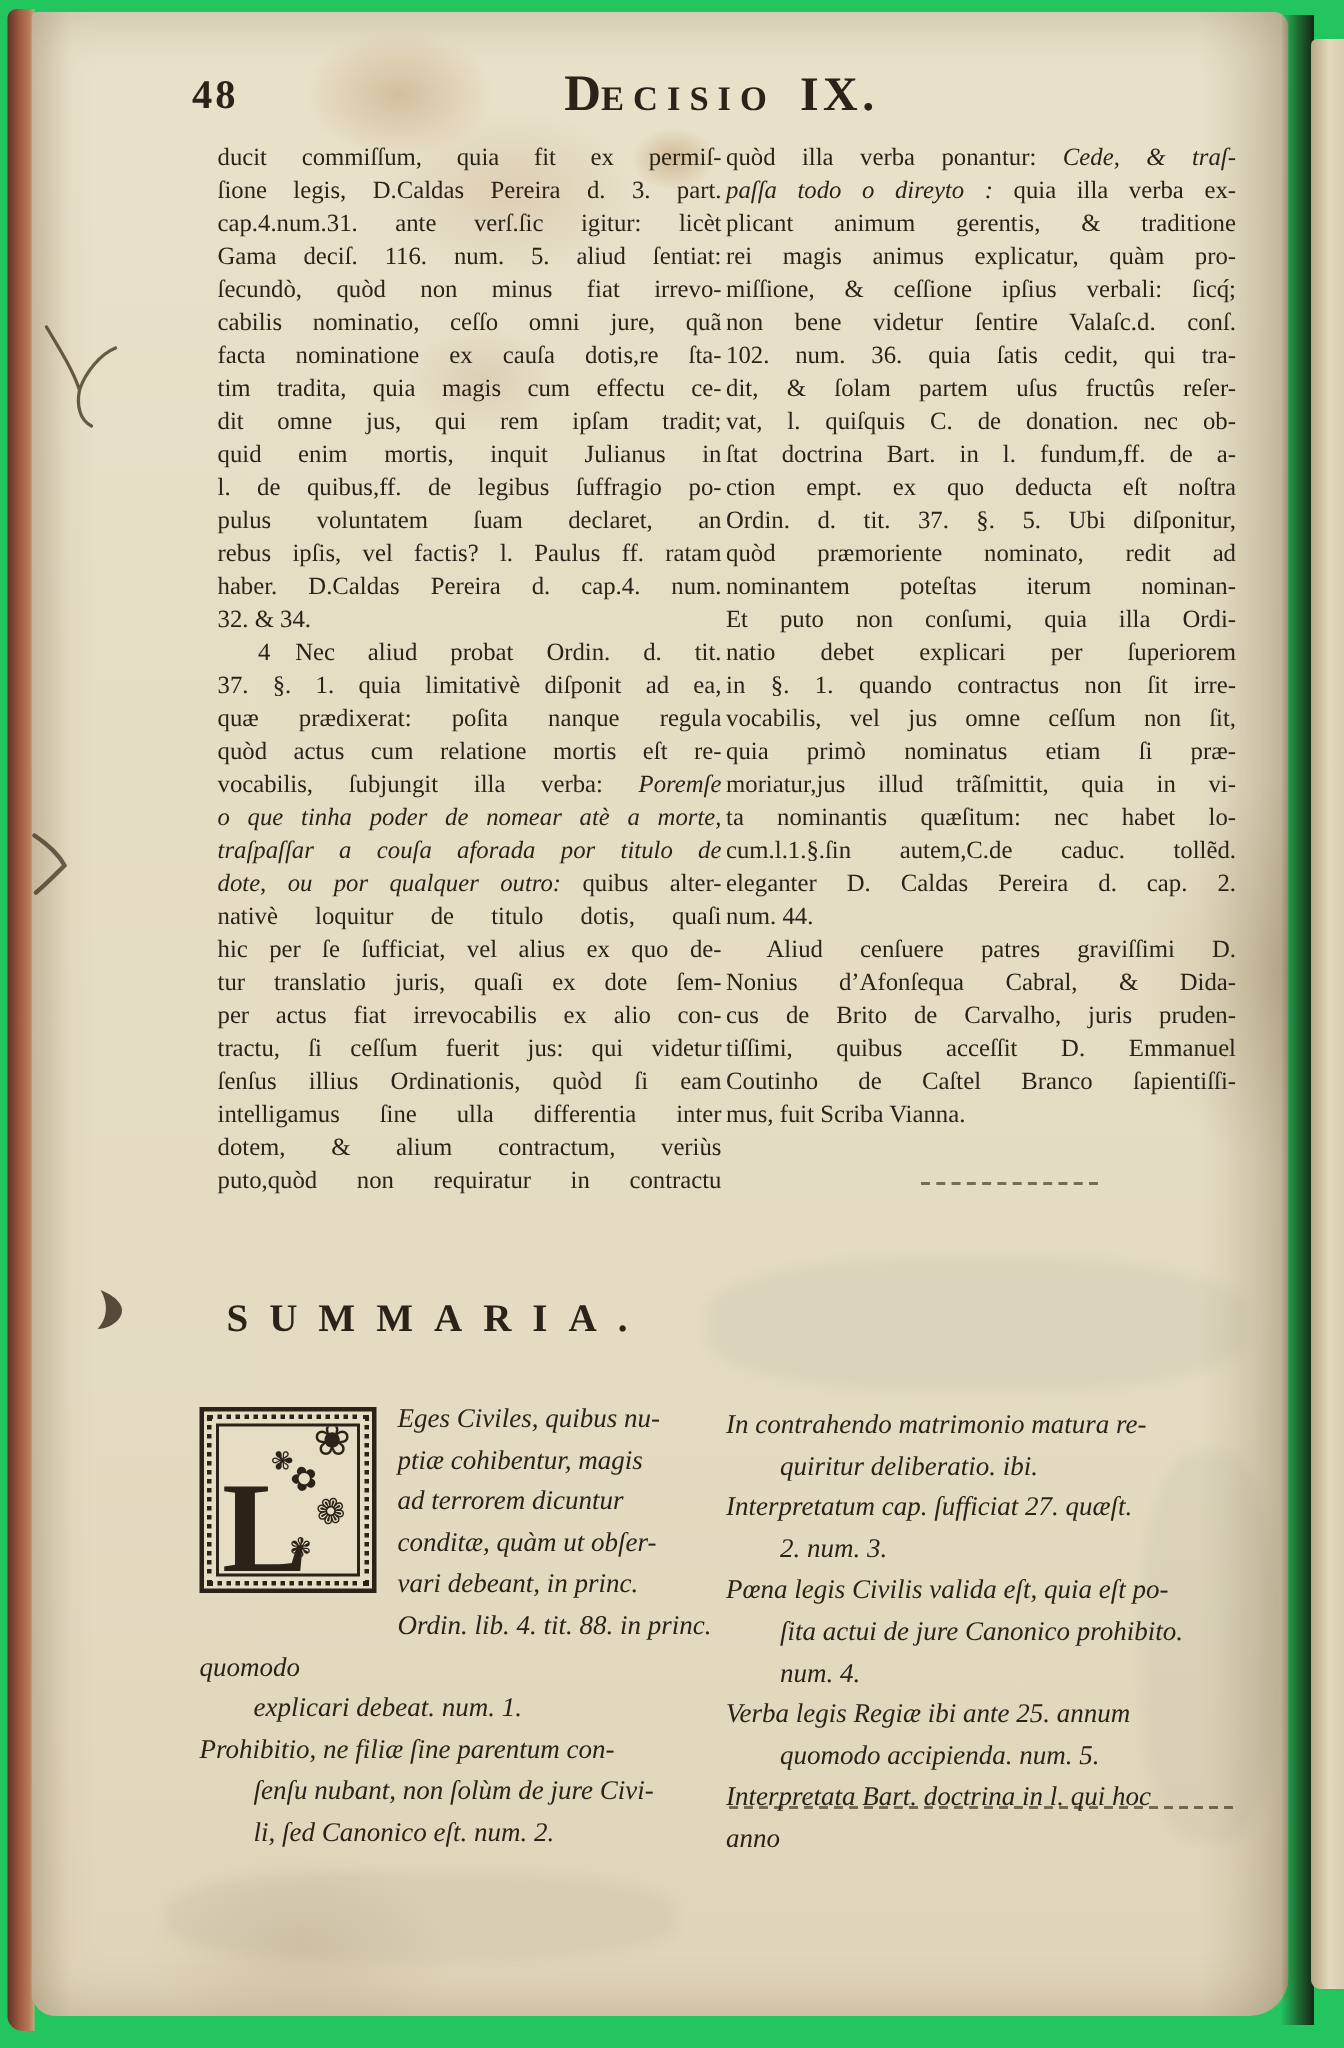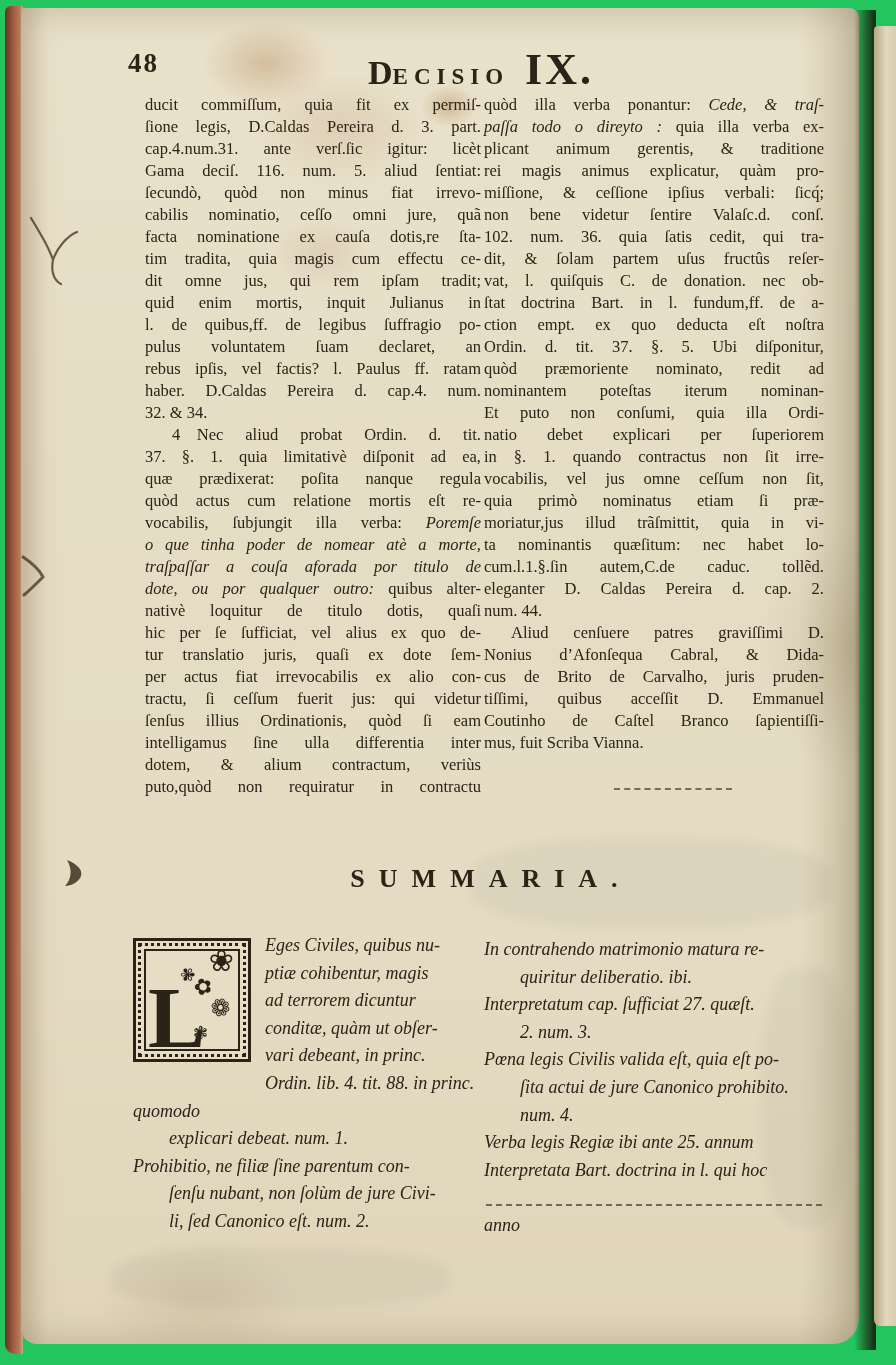--- a/index.html
+++ b/index.html
@@ -52,32 +52,32 @@
   .folio{
     position:absolute;left:107px;top:40px;
     font-size:27px;font-weight:700;letter-spacing:2px;
   }
   .running-head{
     position:absolute;left:110px;top:36px;width:700px;
     text-align:center;font-weight:700;white-space:nowrap;
   }
   .rh-initial{font-size:34px;}
   .rh-rest{font-size:23px;letter-spacing:6px;}
-  .rh-numeral{font-size:44px;letter-spacing:3px;margin-left:16px;text-align:right;}
+  .rh-numeral{font-size:32px;letter-spacing:3px;margin-left:16px;text-align:right;}
 
   .col{position:absolute;font-size:16.5px;line-height:22px;}
   .col-left{left:124px;top:86px;width:336px;}
   .col-right{left:463px;top:86px;width:340px;}
   .tline{min-height:22px;}
   .tline.just{text-align:justify;text-align-last:justify;}
   .tline i{font-style:italic;}
 
   .summaria-title{
     position:absolute;left:130px;top:856px;width:680px;
-    text-align:center;font-size:26px;letter-spacing:14px;font-weight:700;
+    text-align:left;font-size:26px;letter-spacing:14px;font-weight:700;
   }
 
   .sum{position:absolute;font-style:italic;font-size:18px;line-height:27.6px;}
   .sum .tline{min-height:27.6px;}
   .sum-left{left:112px;top:924px;width:348px;}
   .sum-right{left:463px;top:928px;width:345px;}
   .catchword{margin-top:2px;padding-right:42px;}
 
   
   .dropcap{
@@ -221,20 +221,21 @@
 
     <div class="sum sum-right">
         <div class="tline"><span>In contrahendo matrimonio matura re-</span></div>
         <div class="tline" style="padding-left: 36px;"><span>quiritur deliberatio. ibi.</span></div>
         <div class="tline"><span>Interpretatum cap. ſufficiat 27. quæſt.</span></div>
         <div class="tline" style="padding-left: 36px;"><span>2. num. 3.</span></div>
         <div class="tline"><span>Pœna legis Civilis valida eſt, quia eſt po-</span></div>
         <div class="tline" style="padding-left: 36px;"><span>ſita actui de jure Canonico prohibito.</span></div>
         <div class="tline" style="padding-left: 36px;"><span>num. 4.</span></div>
         <div class="tline"><span>Verba legis Regiæ ibi ante 25. annum</span></div>
+        <div class="tline" style="padding-left: 36px;"><span>quomodo accipienda. num. 5.</span></div>
         <div class="tline"><span>Interpretata Bart. doctrina in l. qui hoc</span></div>
       </div>
 
     <div class="sum sum-right" style="top:1202px;">
       <div class="catchword">anno</div>
     </div>
 
     <div class="ink-underline u1"></div>
     <div class="ink-underline u2"></div>
 

